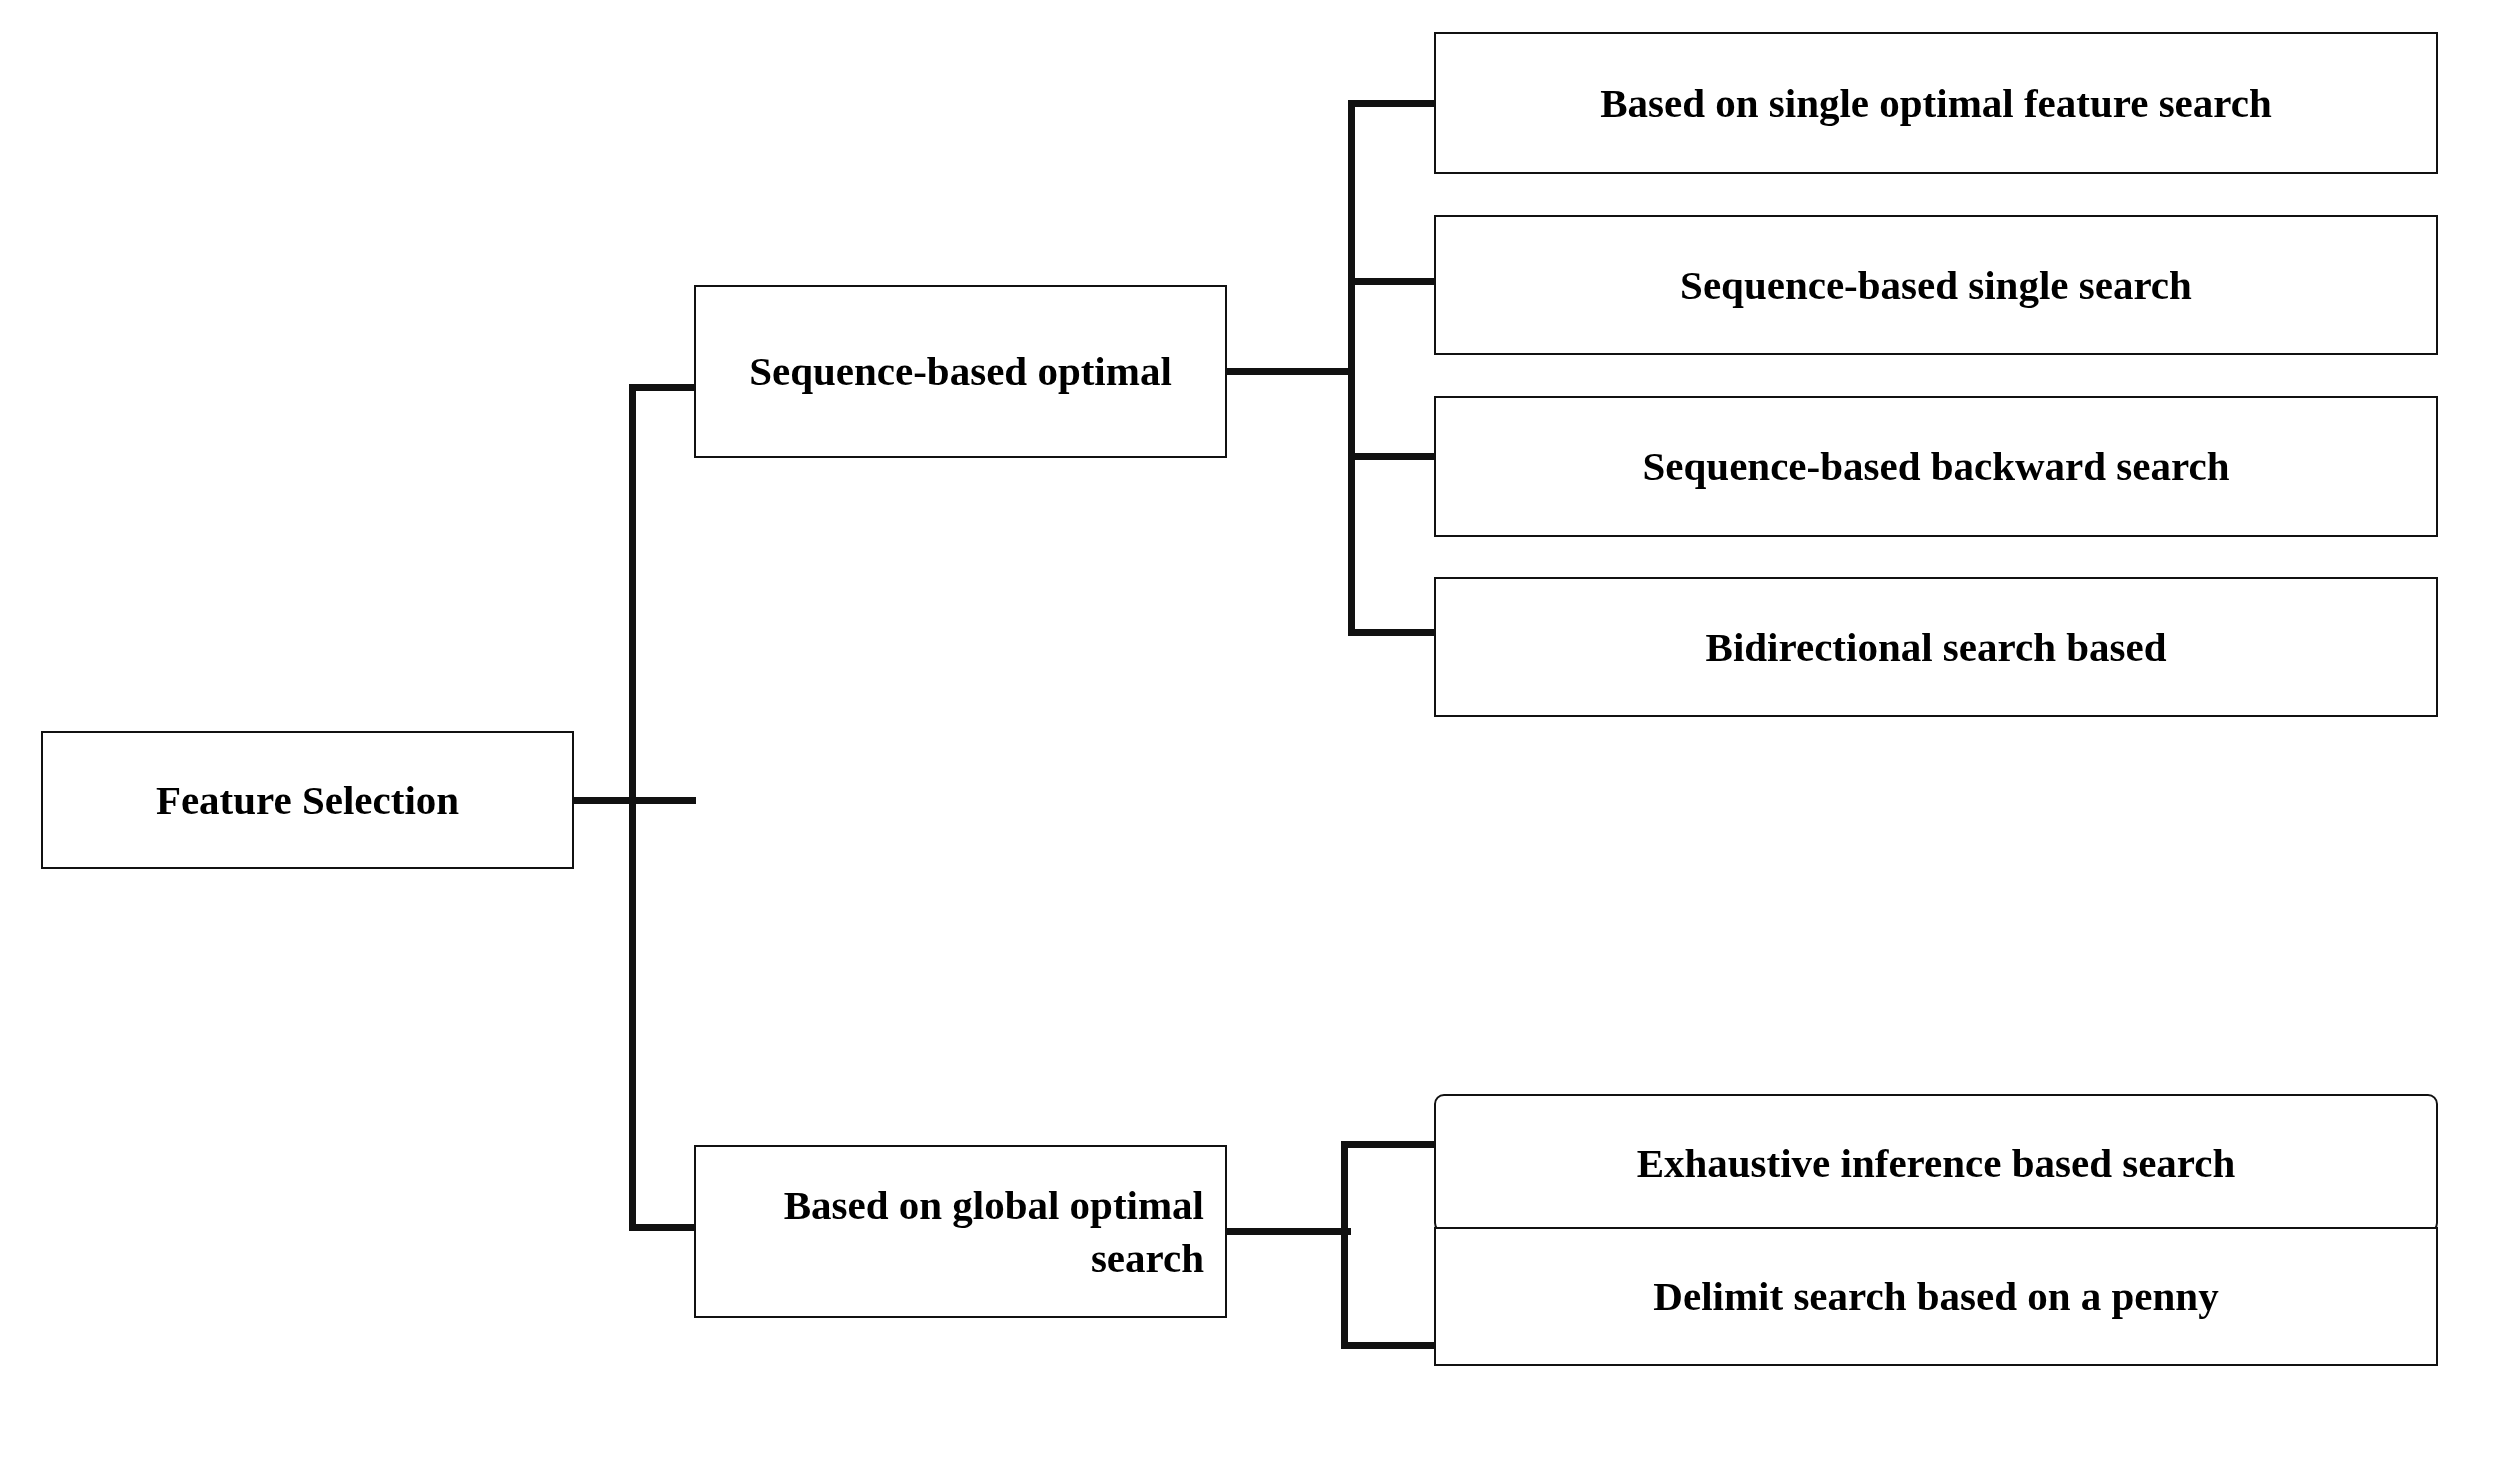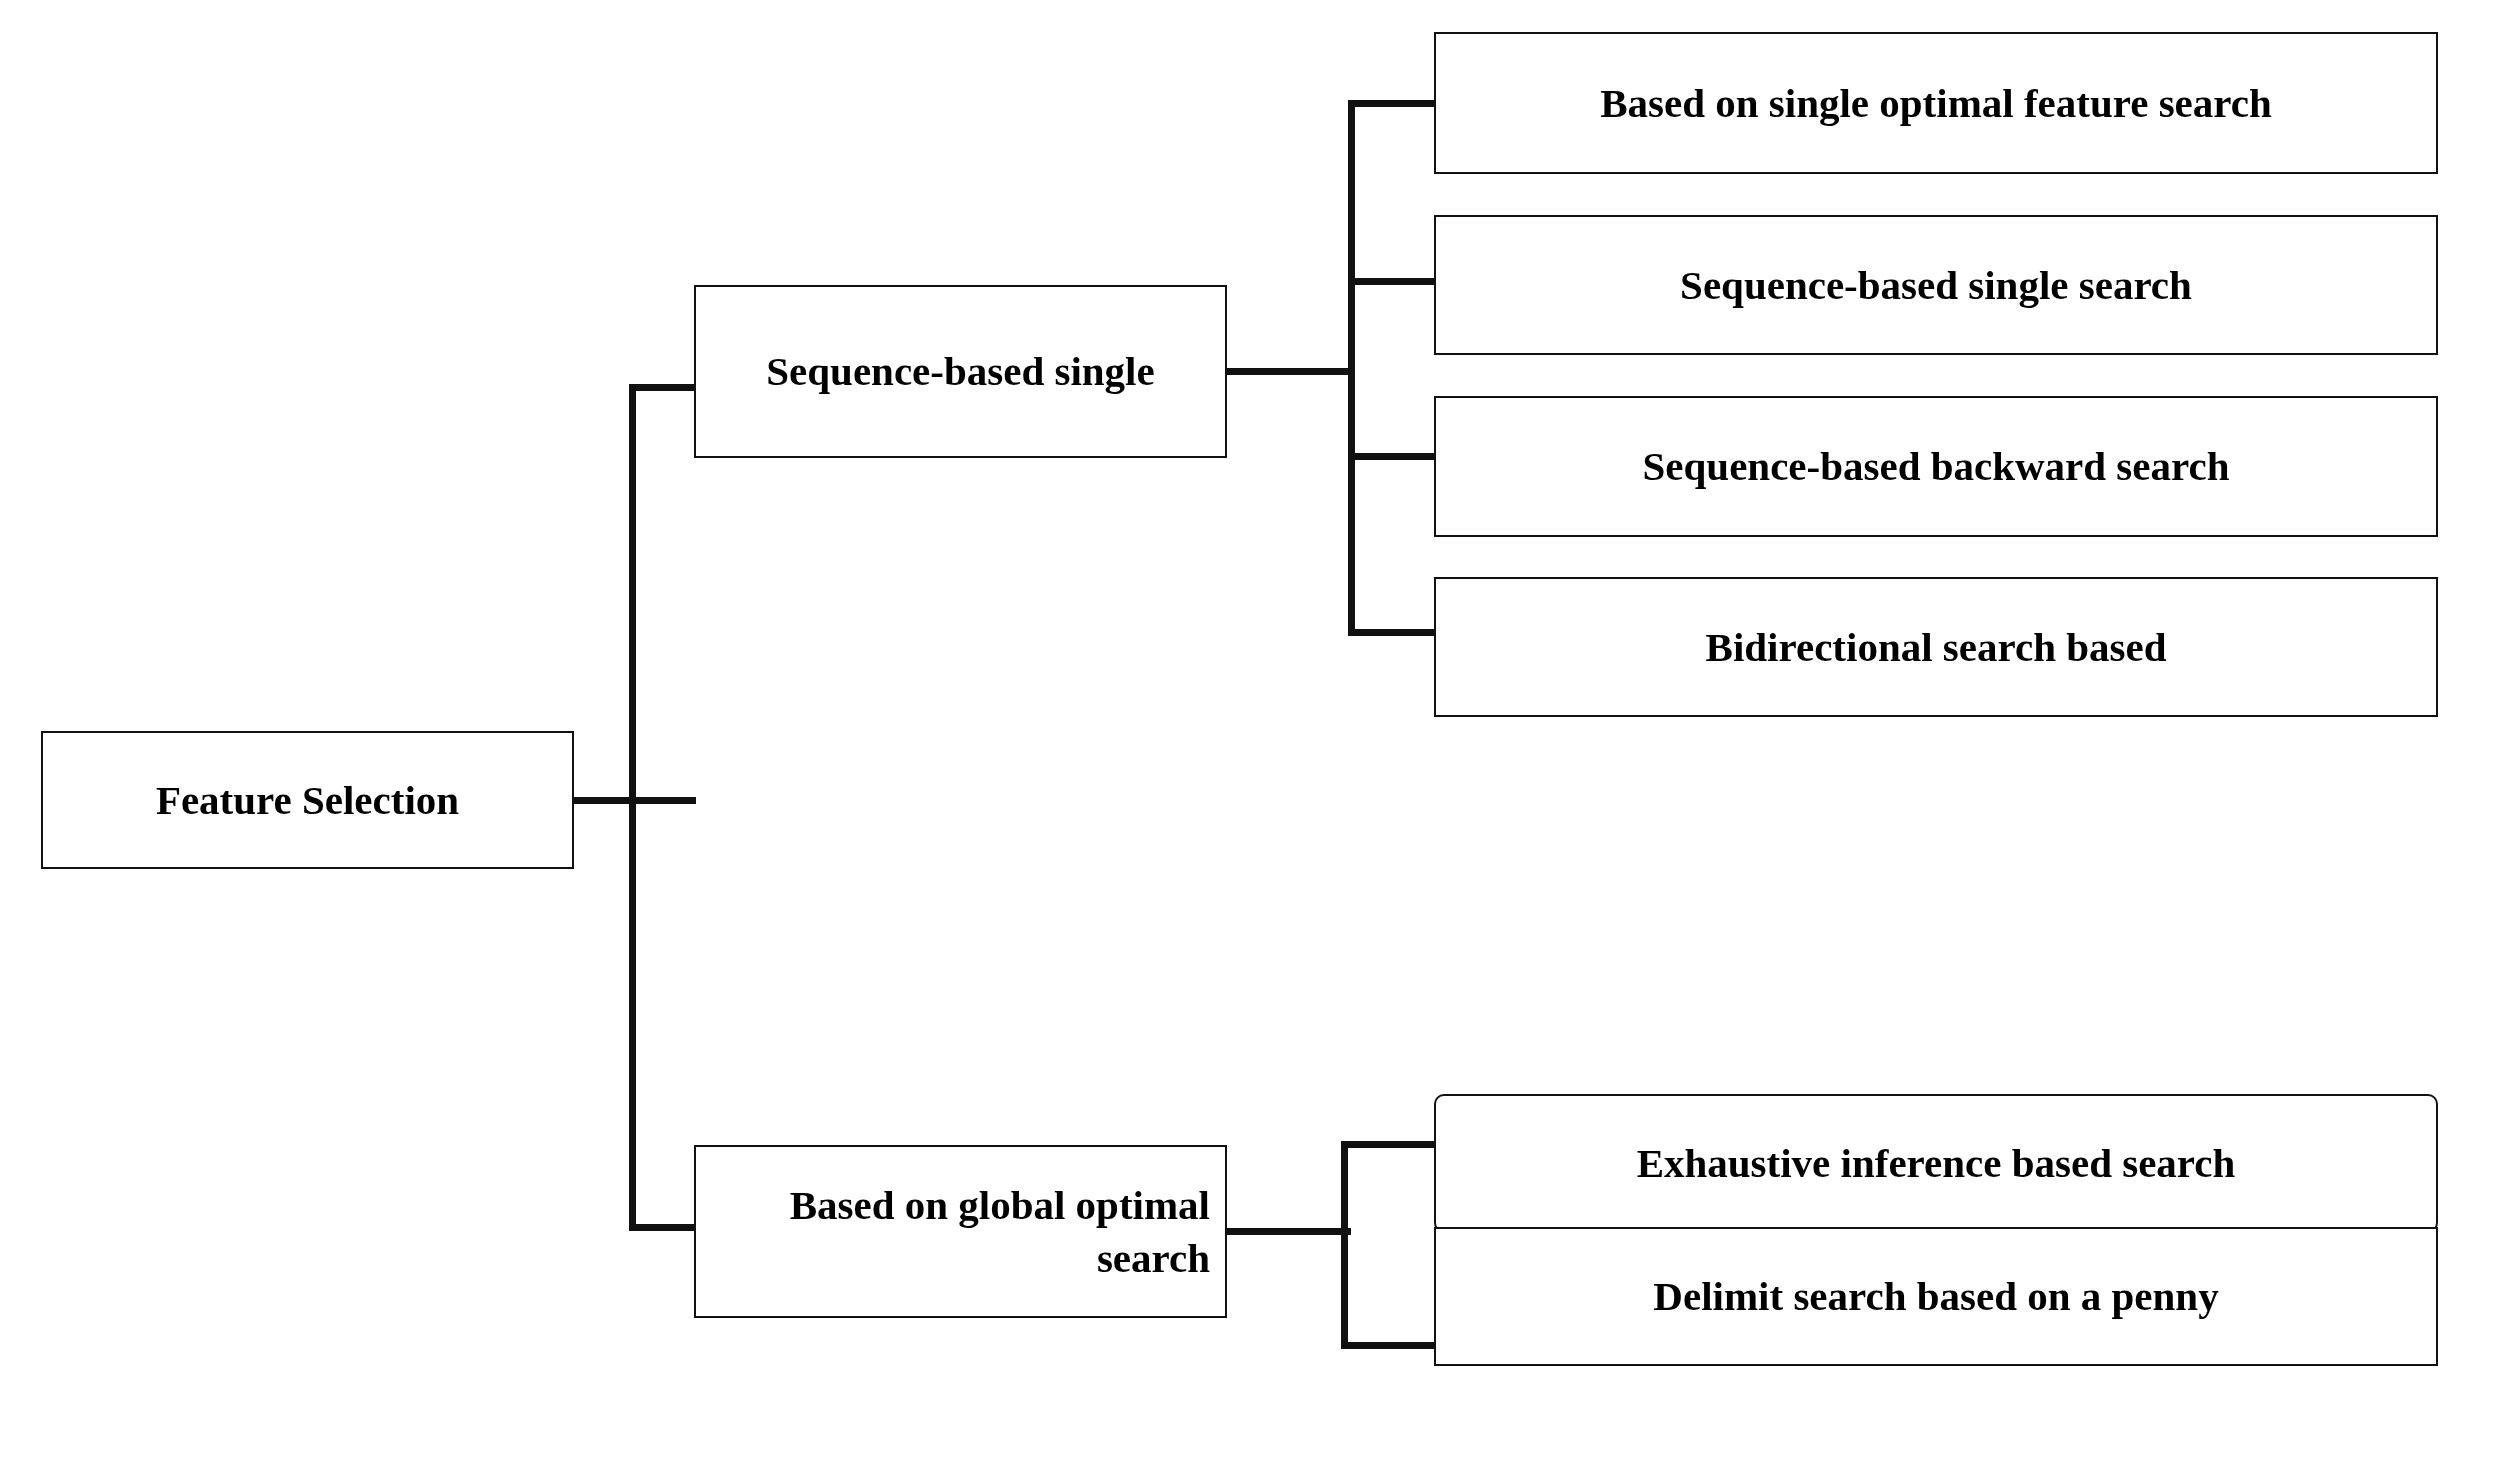--- a/index.html
+++ b/index.html
@@ -20,21 +20,21 @@
     box-sizing: border-box;
     border: 2.8px solid #111111;
     background: #ffffff;
     display: flex;
     align-items: center;
     justify-content: center;
     text-align: center;
     font-weight: bold;
     color: #000000;
     line-height: 1.28;
-    padding: 0 15px;
+    padding: 0 21px;
   }
   .node-root {
     left: 41px;
     top: 731px;
     width: 533px;
     height: 138px;
     font-size: 41px;
     text-align: right;
   }
   .node-mid {
@@ -74,21 +74,21 @@
     <span>Feature Selection</span>
   </div>
 
   <div class="edge edge-h" style="left:573px; top:797px; width:63px;"></div>
   <div class="edge edge-v" style="left:629px; top:384px; height:846px;"></div>
   <div class="edge edge-h" style="left:629px; top:384px; width:67px;"></div>
   <div class="edge edge-h" style="left:629px; top:797px; width:67px;"></div>
   <div class="edge edge-h" style="left:629px; top:1224px; width:67px;"></div>
 
   <div class="node node-mid node-mid-1">
-    <span>Sequence-based single</span>
+    <span>Sequence-based optimal</span>
   </div>
 
 
   <div class="node node-mid node-mid-3">
     <span>Based on global optimal search</span>
   </div>
 
   <div class="edge edge-h" style="left:1227px; top:368px; width:124px;"></div>
   <div class="edge edge-v" style="left:1348px; top:100px; height:358px;"></div>
   <div class="edge edge-h" style="left:1348px; top:100px; width:86px;"></div>

